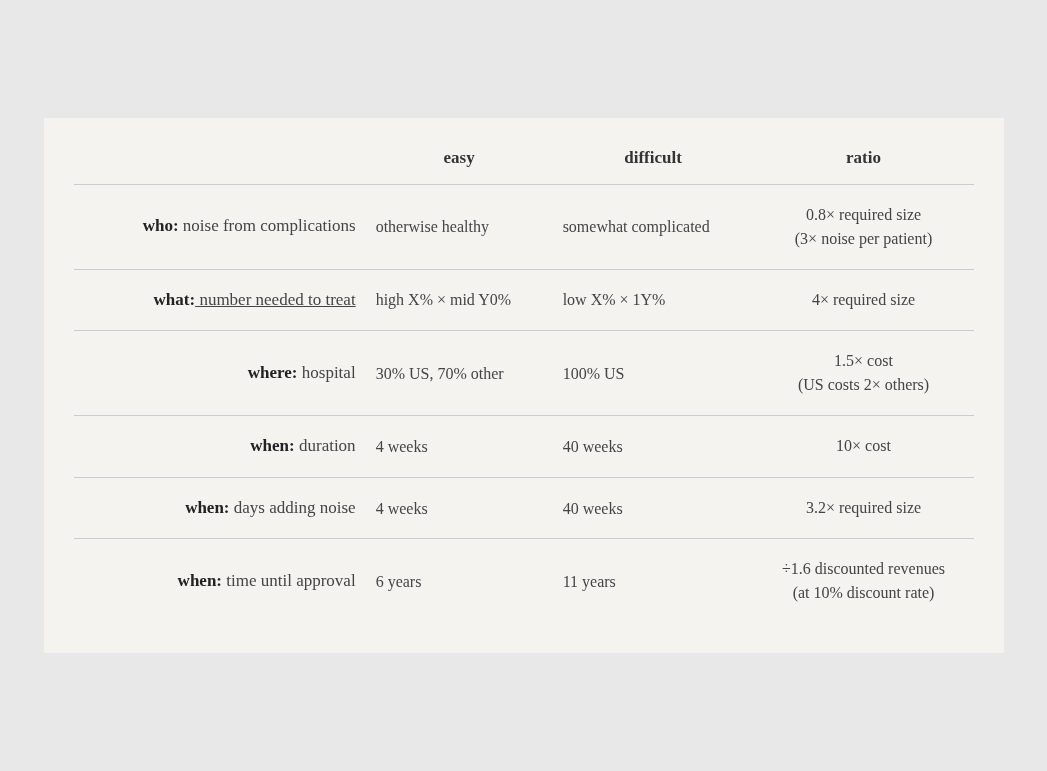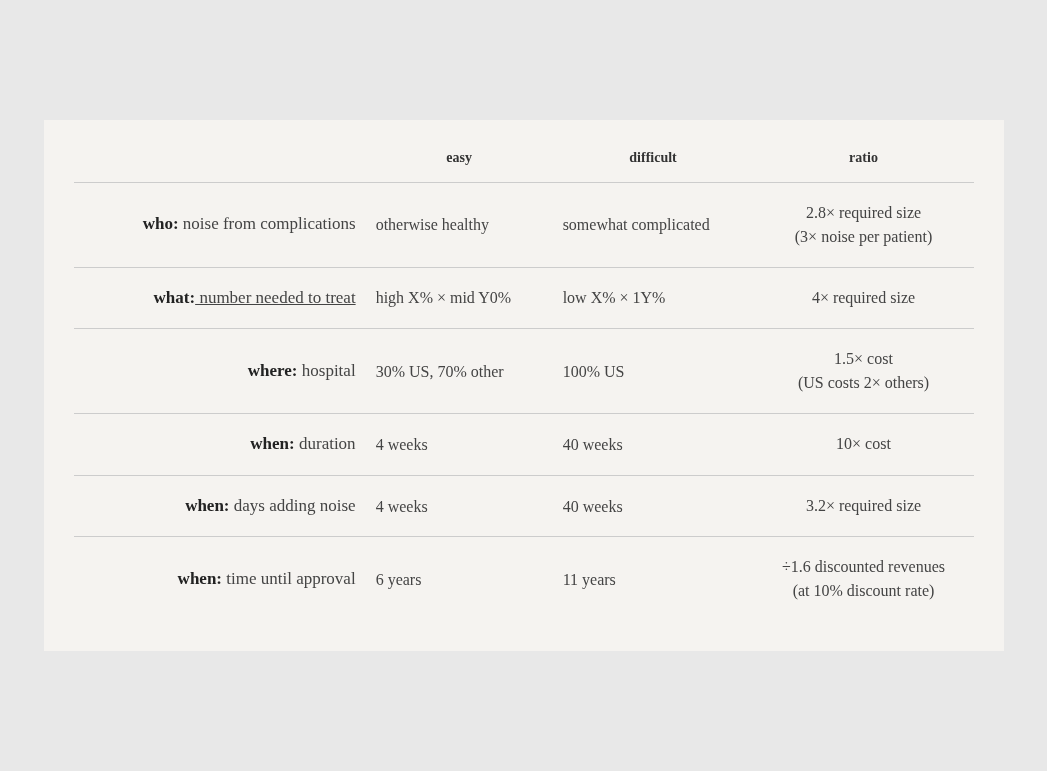--- a/index.html
+++ b/index.html
@@ -21,21 +21,21 @@
     }
 
     table {
       width: 100%;
       border-collapse: collapse;
     }
 
     thead th {
       font-family: Georgia, serif;
       font-weight: bold;
-      font-size: 14px;
+      font-size: 17px;
       color: #333;
       text-align: center;
       padding: 10px 10px 16px 10px;
     }
 
     thead th:first-child {
       text-align: left;
     }
 
     tbody tr {
@@ -87,21 +87,21 @@
         <th>difficult</th>
         <th>ratio</th>
       </tr>
     </thead>
     <tbody id="table-body">
     <tr>
           <td><span class="bold-label">who:</span><span> noise from complications</span></td>
           <td>otherwise healthy</td>
           <td>somewhat complicated</td>
           <td class="ratio-cell">
-            <div>2.8× required size</div>
+            <div>0.8× required size</div>
             <div class="italic">(3× noise per patient)</div>
           </td>
         </tr>
         <tr>
           <td><span class="bold-label">what:</span><span class="underlined"> number needed to treat</span></td>
           <td>high X% × mid Y0%</td>
           <td>low X% × 1Y%</td>
           <td class="ratio-cell">
             <div>4× required size</div>
           </td>

